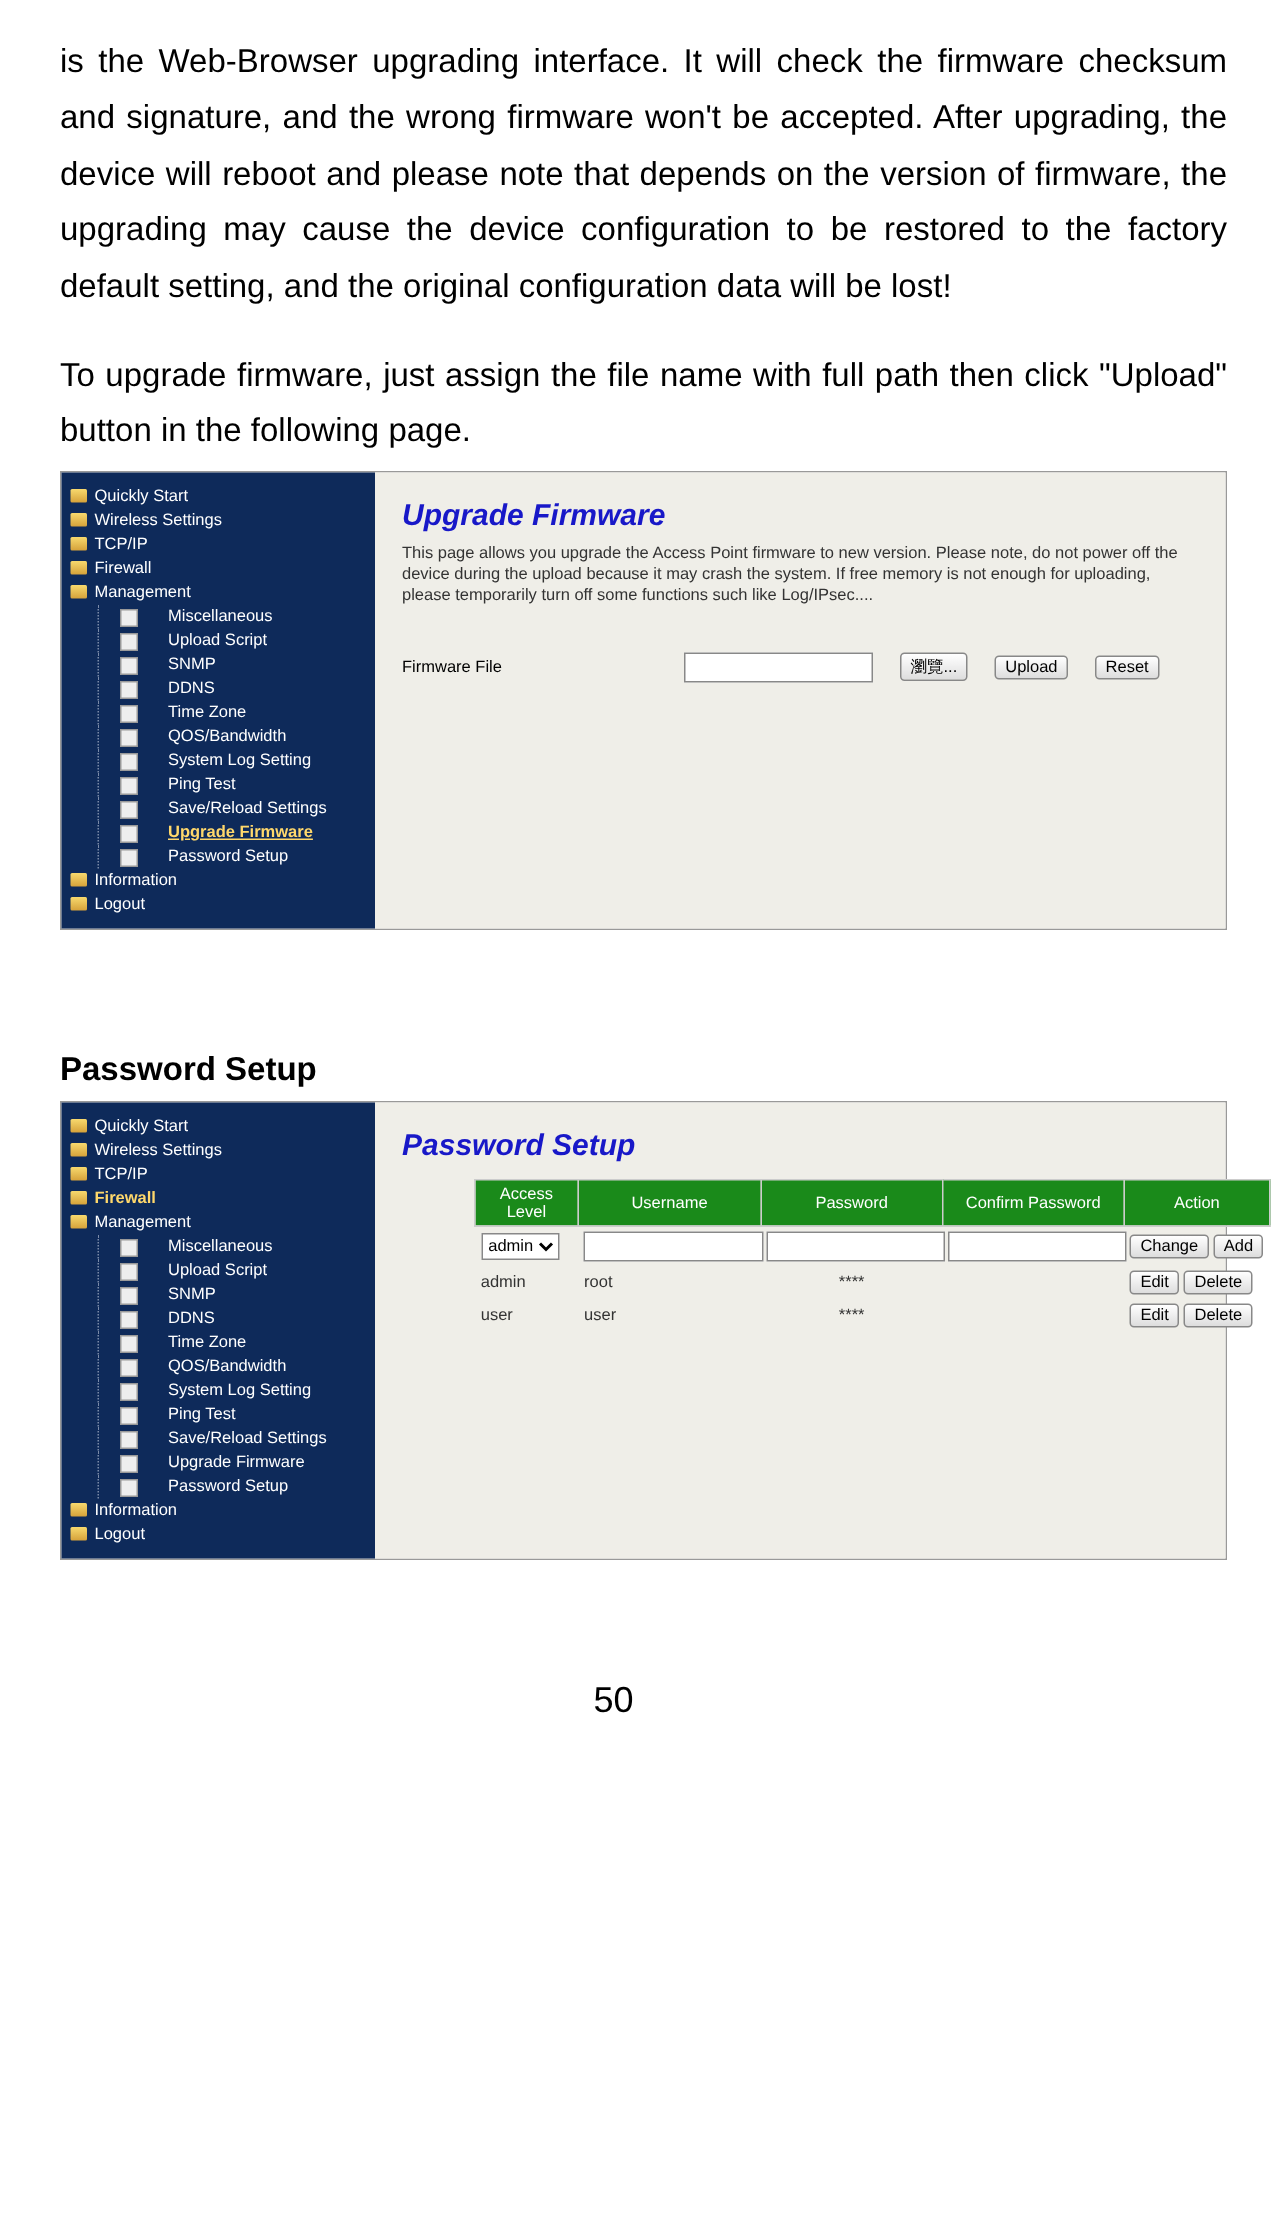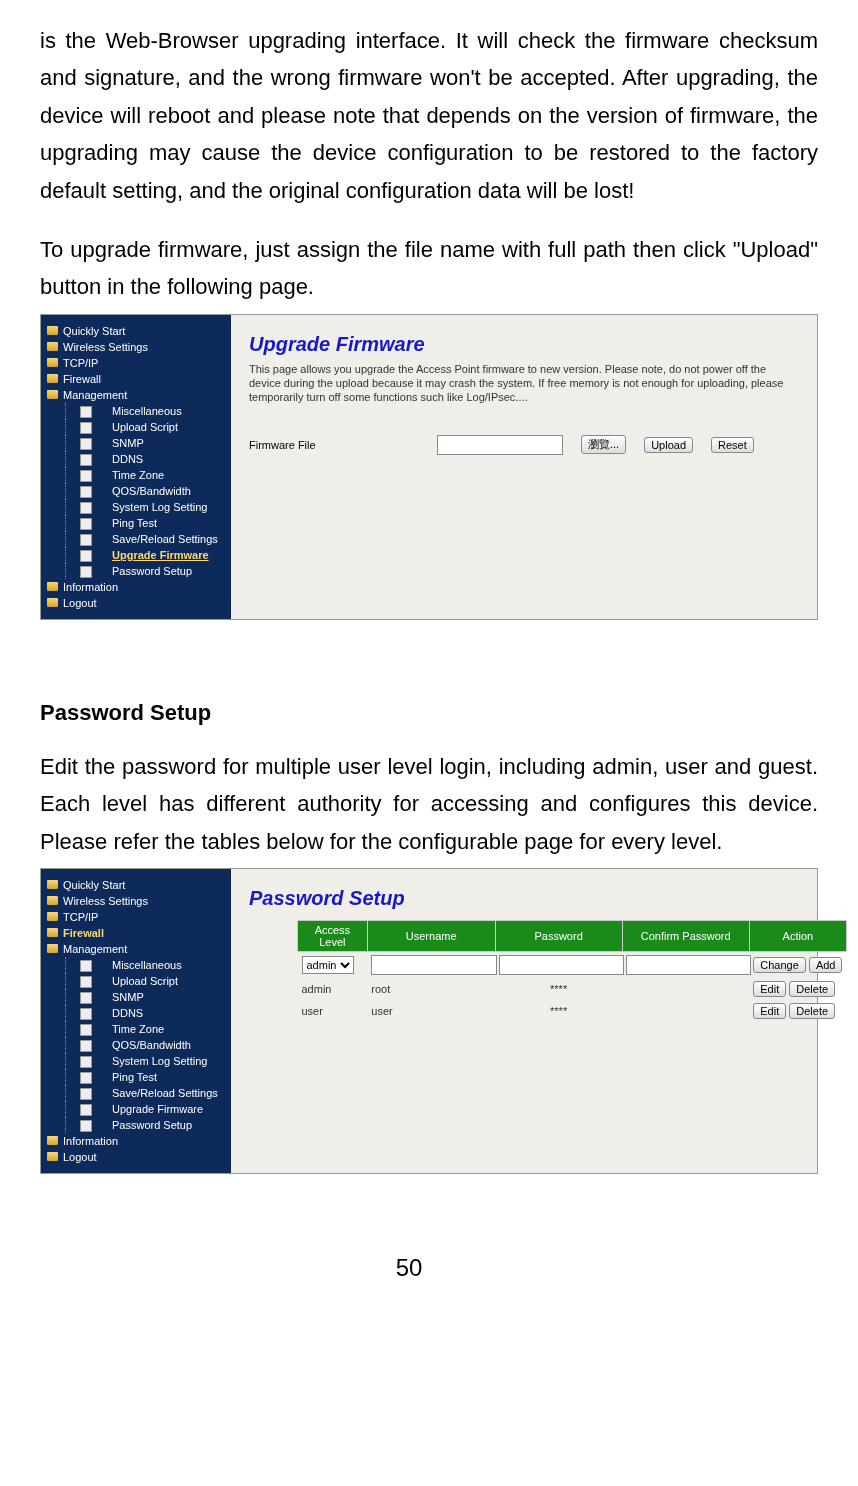--- a/index.html
+++ b/index.html
@@ -28,21 +28,21 @@
   }
   .screenshot {
     display: flex;
     border: 1px solid #999;
     margin-top: 6px;
     font-size: 11px;
   }
   .sidebar {
     background: #0e2a5a;
     color: #fff;
-    width: 190px;
+    width: 209px;
     padding: 8px 0;
     font-size: 11px;
   }
   .nav-top {
     list-style: none;
     margin: 0;
     padding: 0;
   }
   .nav-top li {
     padding: 2px 6px 2px 22px;
@@ -209,21 +209,20 @@
         <span class="form-label">Firmware File</span>
         <input class="text-input" type="text" style="">
         <button class="btn">瀏覽...</button>
         <button class="btn">Upload</button>
         <button class="btn">Reset</button>
       </div>
     </div>
   </div>
 
   <div class="section-heading">Password Setup</div>
-  <p class="body-text">Edit the password for multiple user level login, including admin, user and guest. Each level has different authority for accessing and configures this device. Please refer the tables below for the configurable page for every level.</p>
 
   <div class="screenshot">
     <div class="sidebar">
       <ul class="nav-top">
         <li>Quickly Start</li>
         <li>Wireless Settings</li>
         <li>TCP/IP</li>
         <li class="active-top">Firewall</li>
         <li>Management</li>
       </ul>

